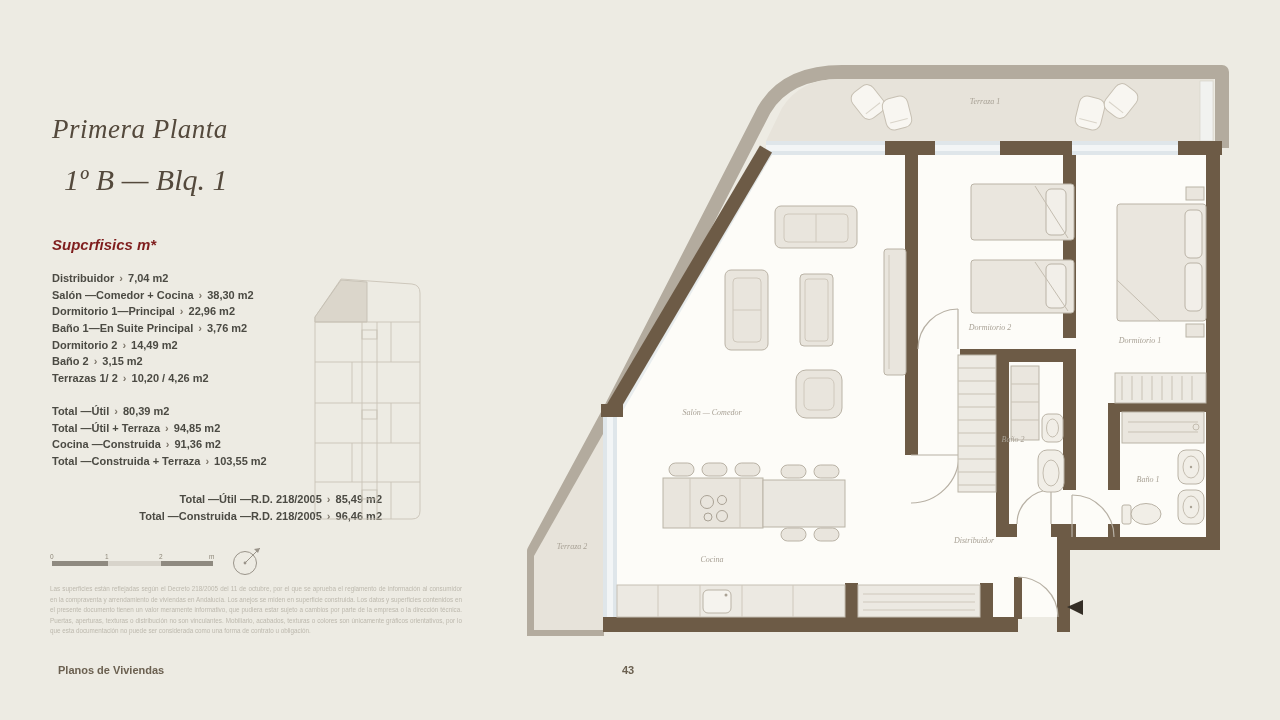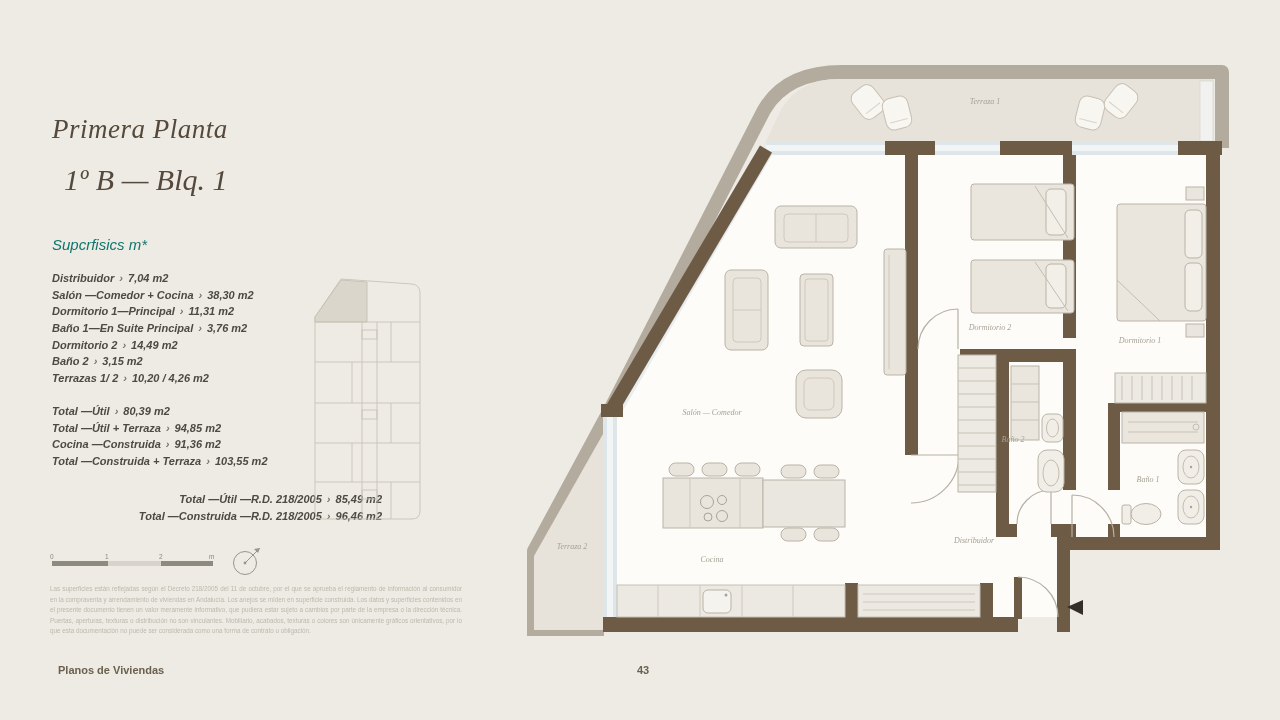--- a/index.html
+++ b/index.html
@@ -5,47 +5,47 @@
   html,body{margin:0;padding:0;}
   body{width:1280px;height:720px;overflow:hidden;background:#edebe3;
        font-family:"Liberation Sans",sans-serif;}
   .page{position:relative;width:1280px;height:720px;background:#edebe3;}
   .abs{position:absolute;}
   h1,h2,h3{margin:0;font-weight:normal;text-align:right;}
   .title1{left:52px;top:114px;font-family:"Liberation Serif",serif;font-style:italic;
           font-size:27px;color:#54493c;letter-spacing:.5px;}
   .title2{left:64px;top:163px;font-family:"Liberation Serif",serif;font-style:italic;
           font-size:30px;color:#54493c;}
-  .subtitle{left:52px;top:236px;font-style:italic;font-weight:normal;font-size:15px;color:#0f766e;}
-  .arealist{left:52px;top:270px;width:330px;font-style:italic;}
+  .subtitle{left:52px;top:236px;font-style:italic;font-weight:bold;font-size:15px;color:#7f1d1d;}
+  .arealist{left:52px;top:270px;width:330px;}
   .arealist.t2{top:403px;}
   .arealist.t3{top:491px;text-align:right;}
   .row{height:16.7px;line-height:16.7px;font-size:11px;font-weight:bold;color:#4b4a43;white-space:nowrap;}
   .row .sep{color:#7d766a;margin:0 5px;font-weight:bold;}
   .disclaimer{left:50px;top:584px;width:412px;font-size:6.3px;line-height:10.6px;
               color:#bdb9ae;text-align:justify;}
   .footer-left{left:50px;top:664px;font-size:11px;font-weight:bold;color:#6b6050;padding-left:8px;}
-  .footer-page{left:637px;top:664px;font-size:11px;font-weight:bold;color:#6b6050;}
+  .footer-page{left:622px;top:664px;font-size:11px;font-weight:bold;color:#6b6050;}
   svg text.rlabel{font-family:"Liberation Serif",serif;font-style:italic;font-size:8px;
                   fill:#a8a195;text-anchor:middle;}
   svg text.slabel{font-size:6.5px;fill:#8e8779;}
 </style>
 </head>
 <body>
 
 <div class="page">
 
   <h1 class="abs title1">Primera Planta</h1>
   <h2 class="abs title2">1º B — Blq. 1</h2>
   <h3 class="abs subtitle">Supcrfisics m*</h3>
 
   <div class="abs arealist">
     <div class="row"><span>Distribuidor</span><span class="sep">›</span><span>7,04 m2</span></div>
     <div class="row"><span>Salón —Comedor + Cocina</span><span class="sep">›</span><span>38,30 m2</span></div>
-    <div class="row"><span>Dormitorio 1—Principal</span><span class="sep">›</span><span>11,31 m2</span></div>
+    <div class="row"><span>Dormitorio 1—Principal</span><span class="sep">›</span><span>22,96 m2</span></div>
     <div class="row"><span>Baño 1—En Suite Principal</span><span class="sep">›</span><span>3,76 m2</span></div>
     <div class="row"><span>Dormitorio 2</span><span class="sep">›</span><span>14,49 m2</span></div>
     <div class="row"><span>Baño 2</span><span class="sep">›</span><span>3,15 m2</span></div>
     <div class="row"><span>Terrazas 1/ 2</span><span class="sep">›</span><span>10,20 / 4,26 m2</span></div>
   </div>
 
   <div class="abs arealist t2">
     <div class="row"><span>Total —Útil</span><span class="sep">›</span><span>80,39 m2</span></div>
     <div class="row"><span>Total —Útil + Terraza</span><span class="sep">›</span><span>94,85 m2</span></div>
     <div class="row"><span>Cocina —Construida</span><span class="sep">›</span><span>91,36 m2</span></div>

